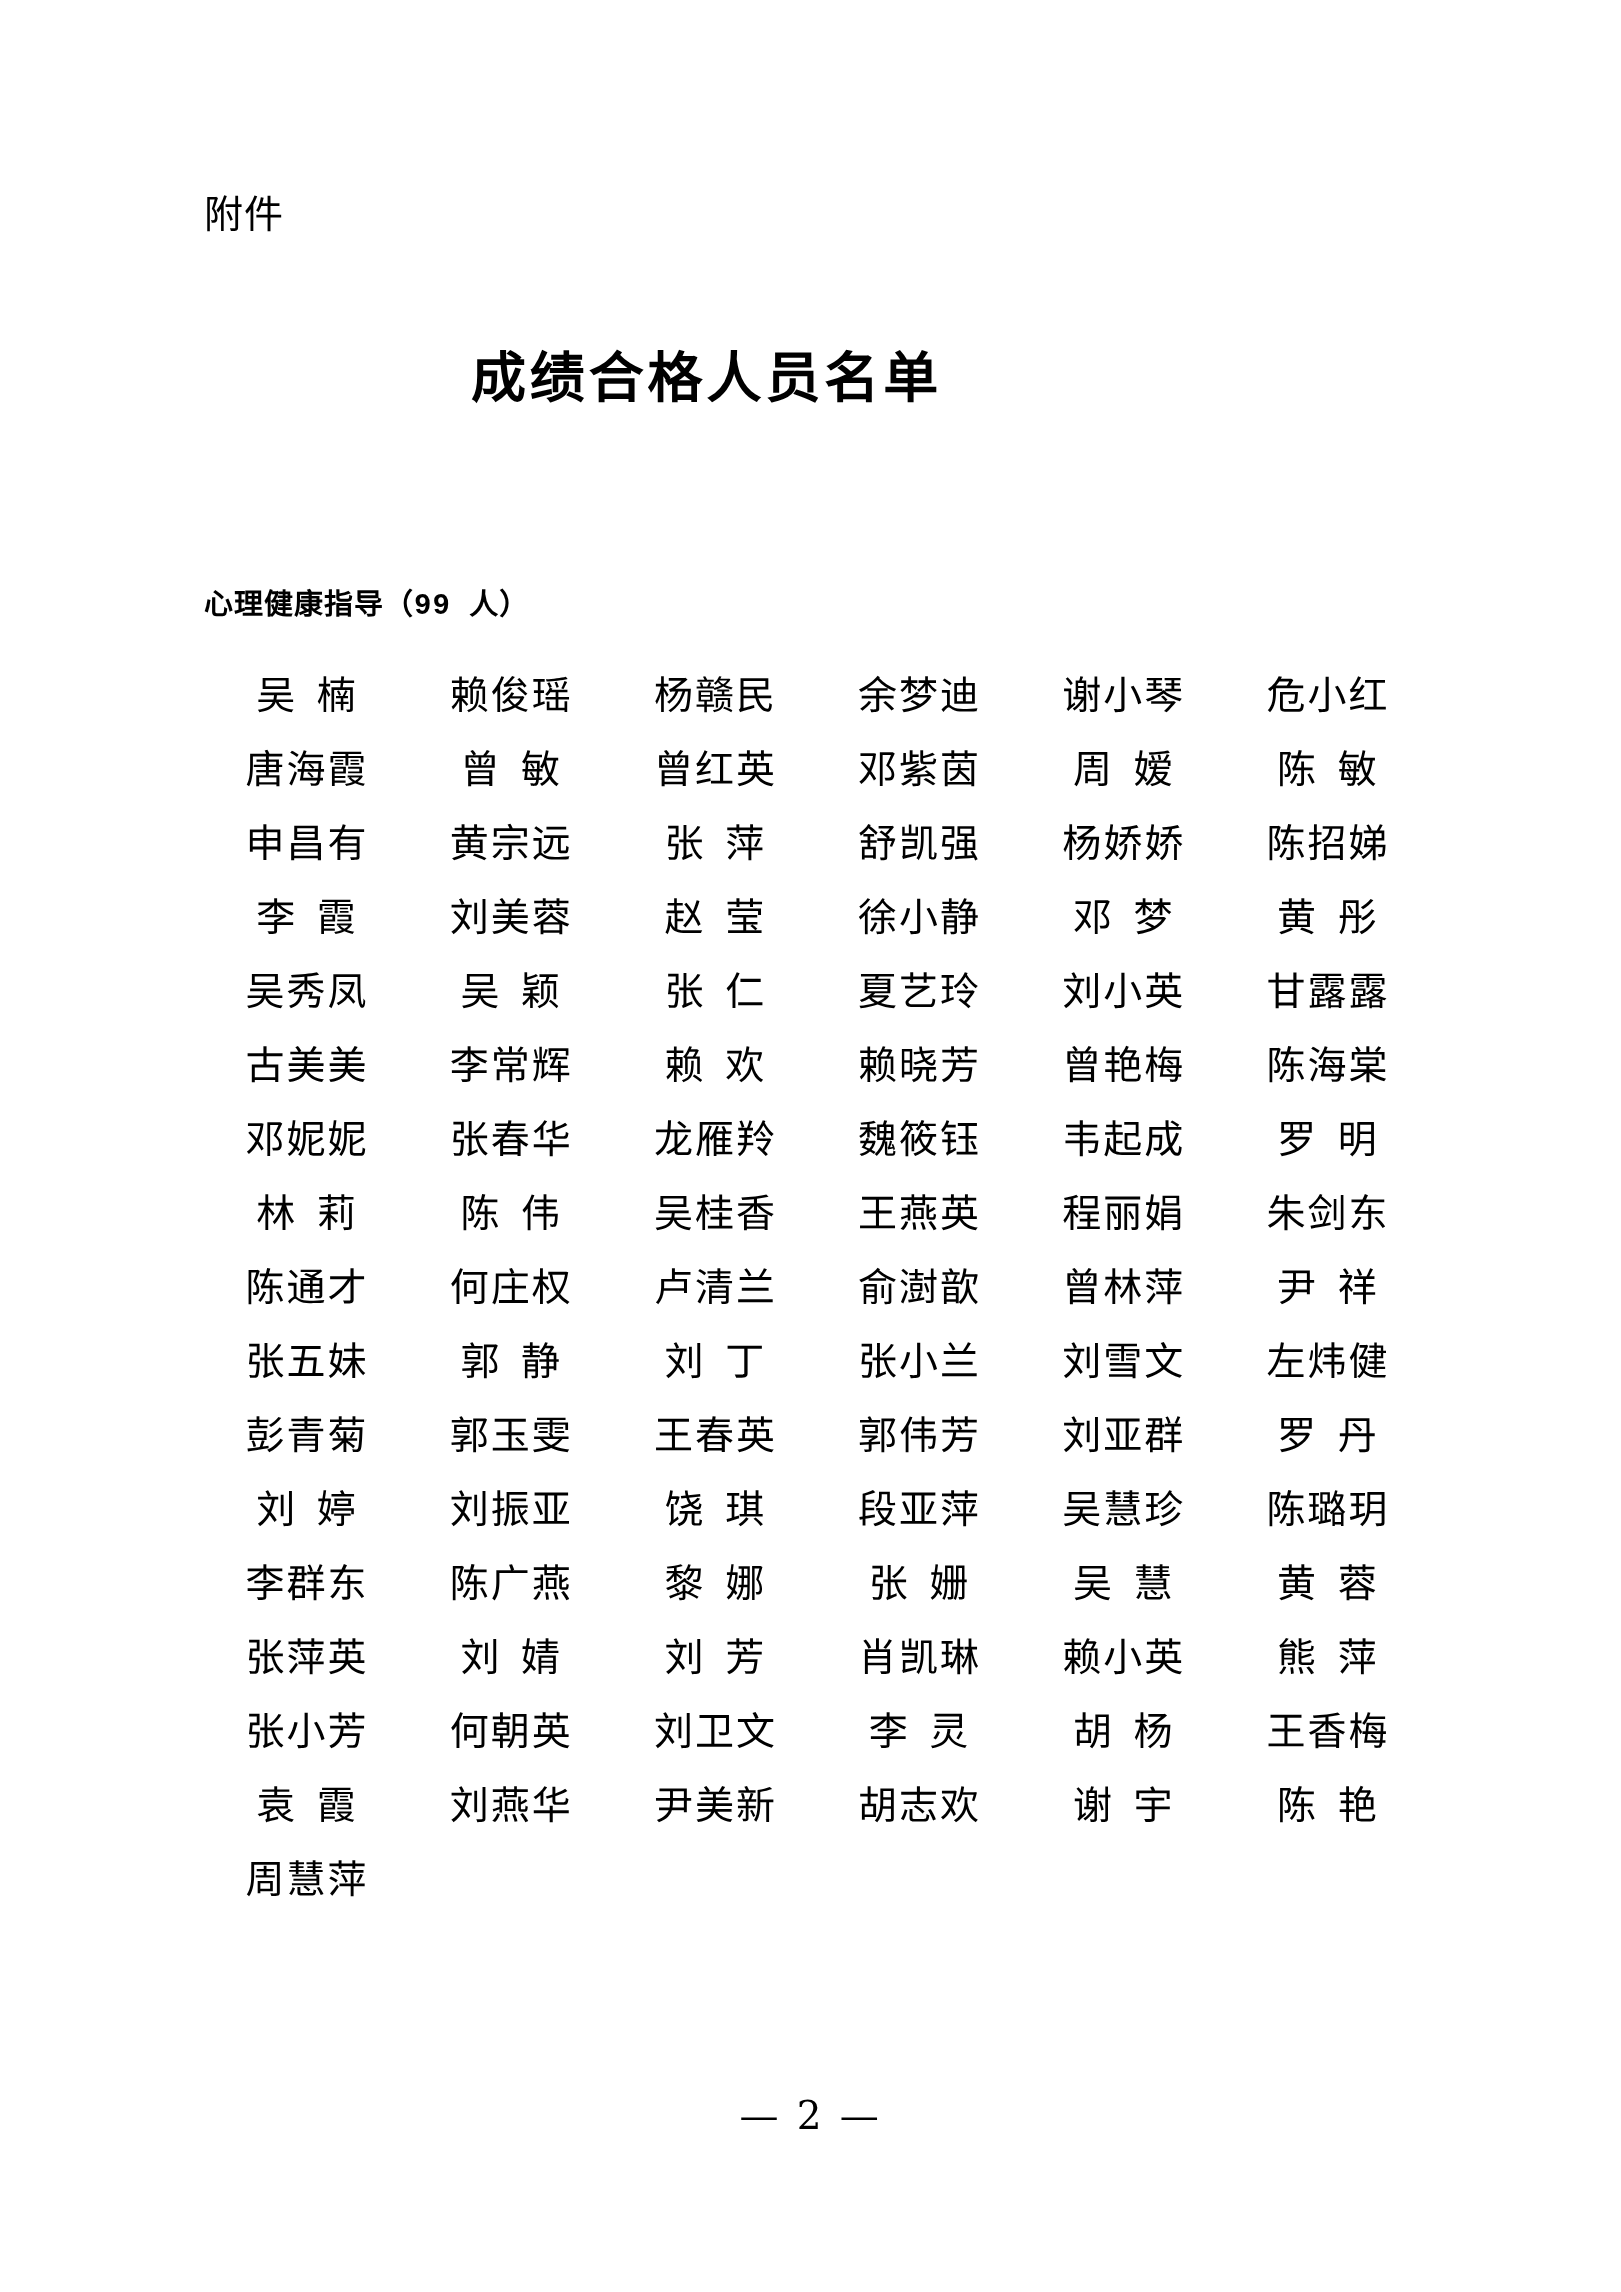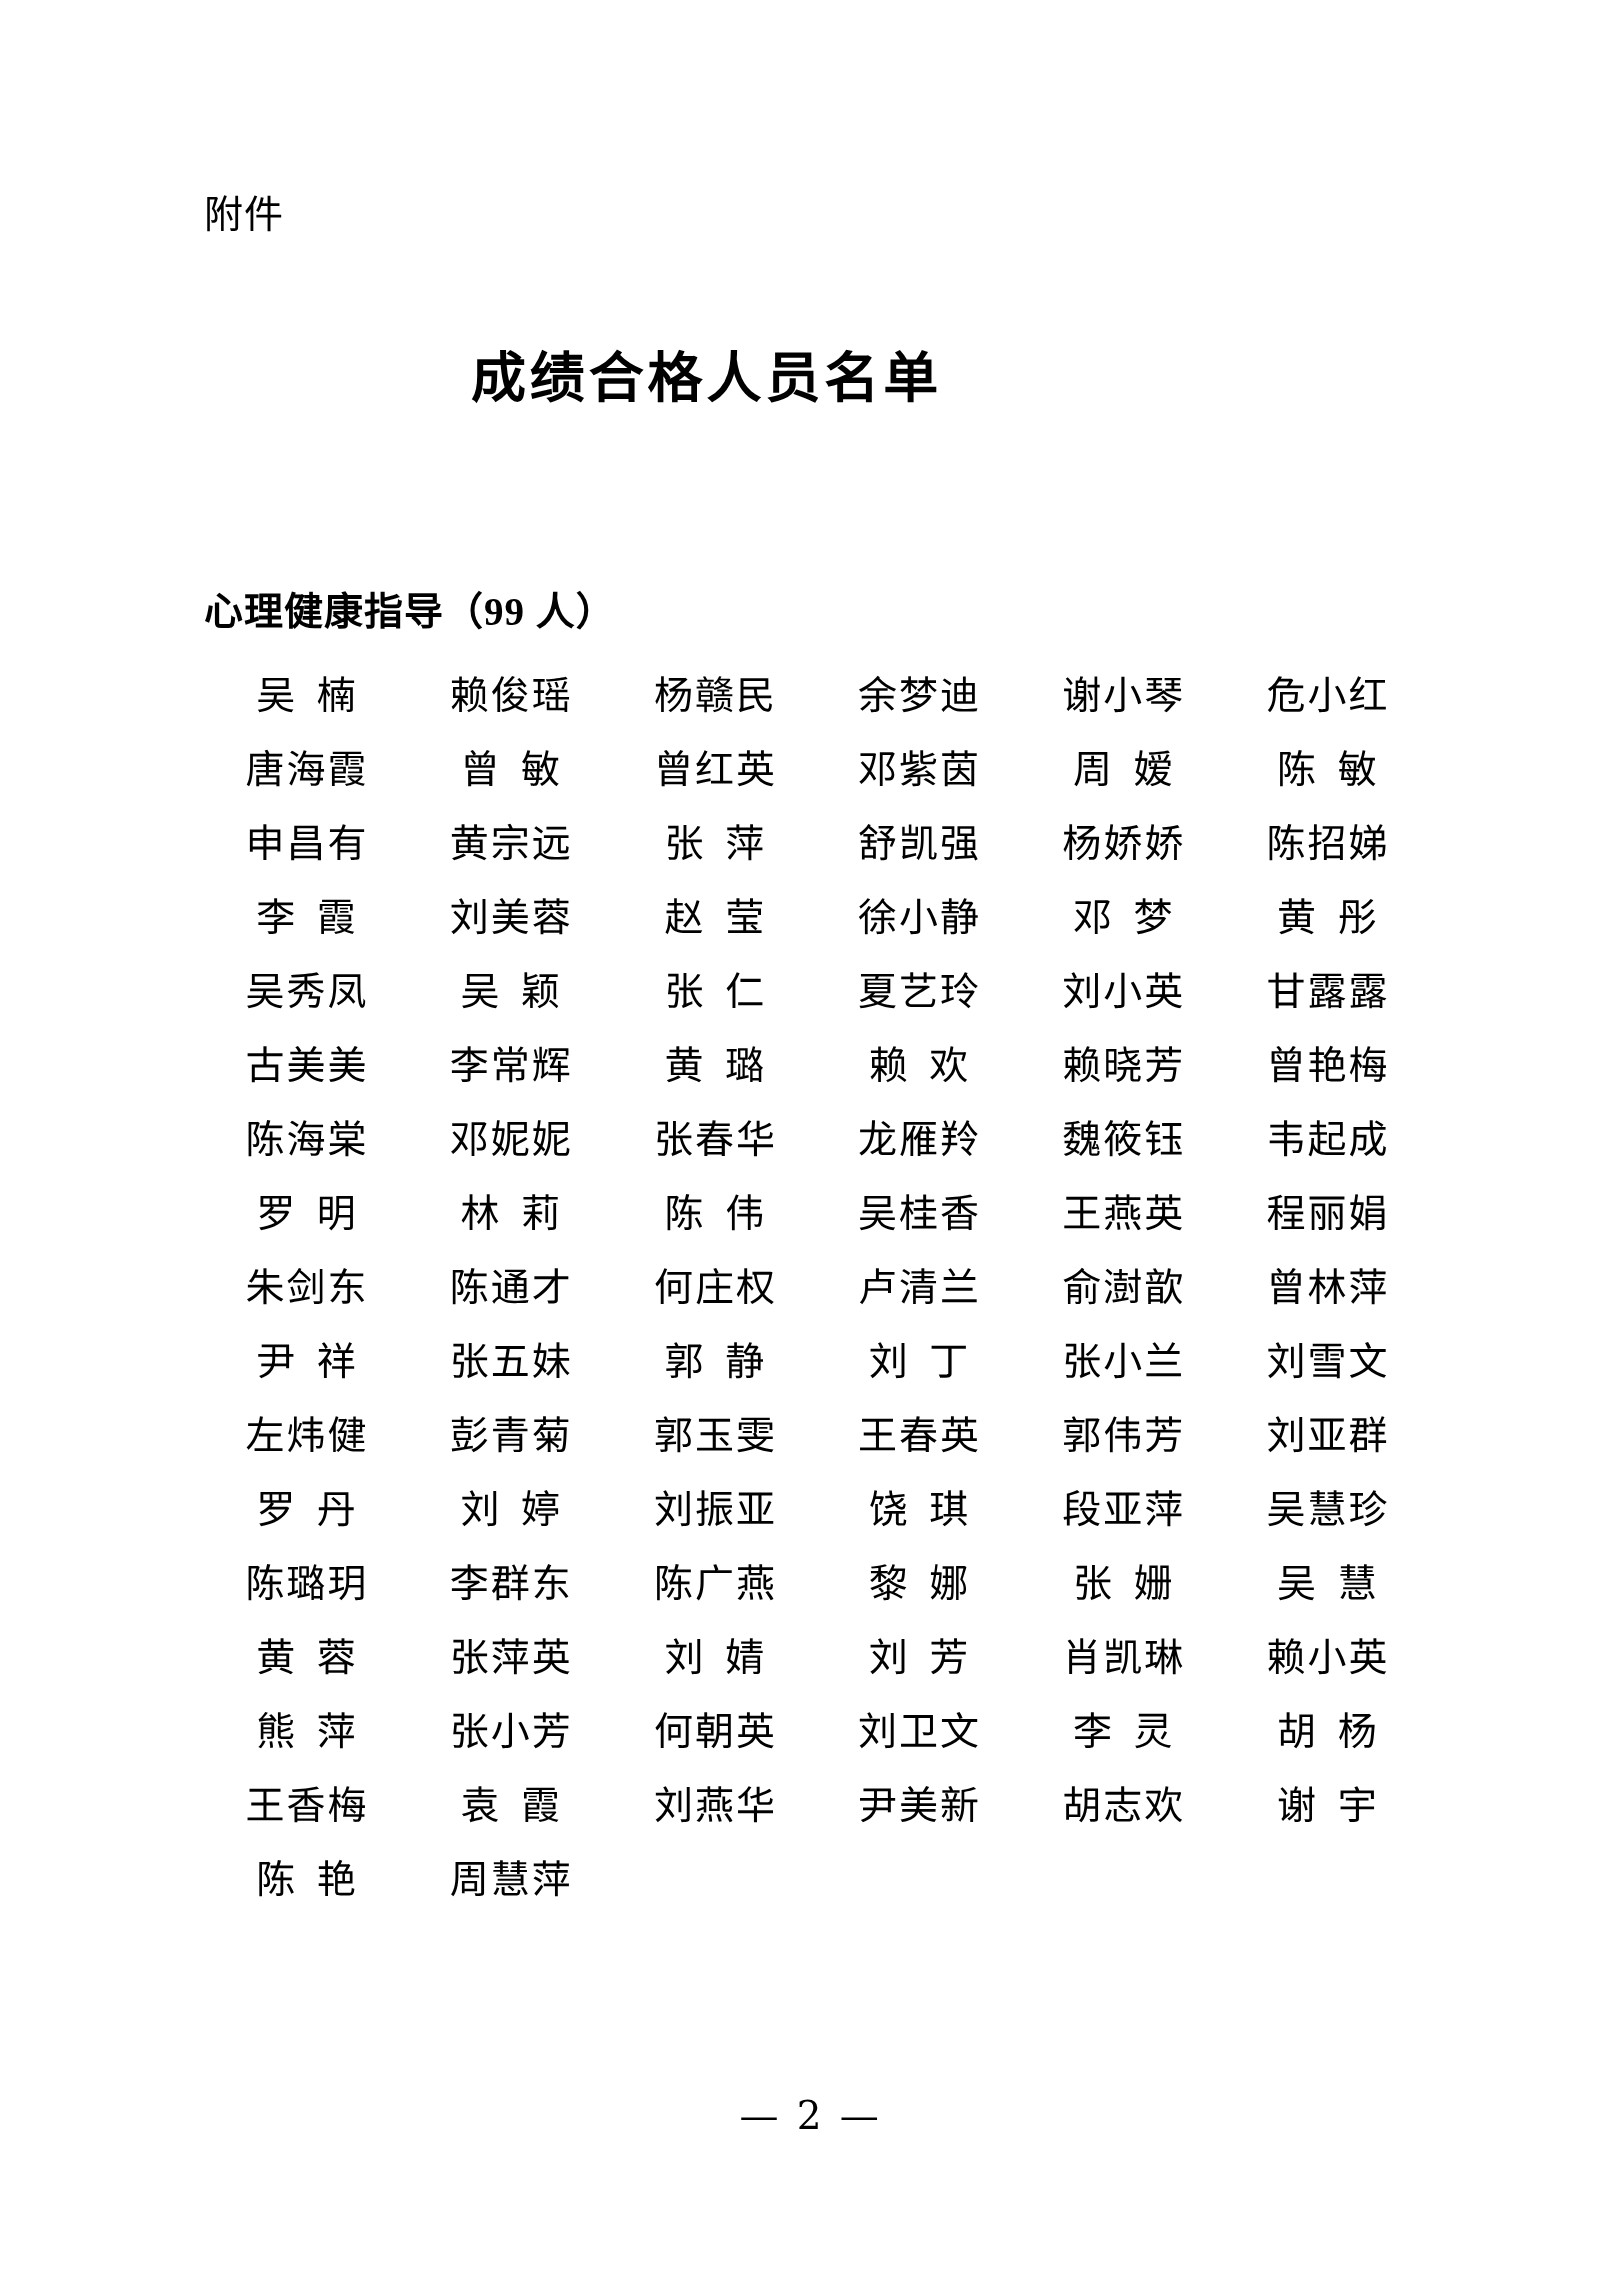--- a/index.html
+++ b/index.html
@@ -43,24 +43,24 @@
     text-align: center;
     font-size: 55px;
     font-weight: 700;
     letter-spacing: 3.9px;
     font-family: "DejaVu Sans", "Liberation Sans", sans-serif;
   }
   .section-heading {
     position: absolute;
     left: 204px;
     top: 580px;
-    font-size: 39px;
+    font-size: 29px;
     font-weight: 700;
     letter-spacing: 1px;
-    font-family: Liberation Serif, serif;
+    font-family: Liberation Mono, monospace;
     white-space: nowrap;
   }
   .name-grid {
     position: absolute;
     left: 204px;
     top: 659px;
     width: 1225px;
     display: grid;
     grid-template-columns: repeat(6, 1fr);
     row-gap: 0px;
@@ -132,21 +132,20 @@
       <div class="name-cell sp2">邓梦</div>
       <div class="name-cell sp2">黄彤</div>
       <div class="name-cell sp3">吴秀凤</div>
       <div class="name-cell sp2">吴颖</div>
       <div class="name-cell sp2">张仁</div>
       <div class="name-cell sp3">夏艺玲</div>
       <div class="name-cell sp3">刘小英</div>
       <div class="name-cell sp3">甘露露</div>
       <div class="name-cell sp3">古美美</div>
       <div class="name-cell sp3">李常辉</div>
-      <div class="name-cell sp2">黄璐</div>
       <div class="name-cell sp2">赖欢</div>
       <div class="name-cell sp3">赖晓芳</div>
       <div class="name-cell sp3">曾艳梅</div>
       <div class="name-cell sp3">陈海棠</div>
       <div class="name-cell sp3">邓妮妮</div>
       <div class="name-cell sp3">张春华</div>
       <div class="name-cell sp3">龙雁羚</div>
       <div class="name-cell sp3">魏筱钰</div>
       <div class="name-cell sp3">韦起成</div>
       <div class="name-cell sp2">罗明</div>

